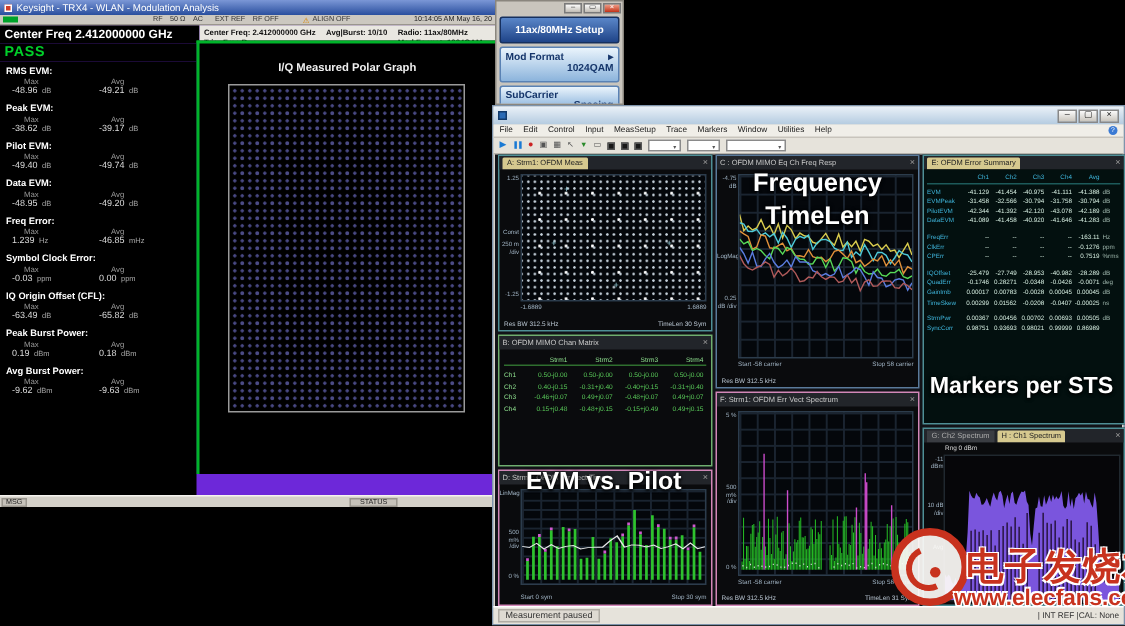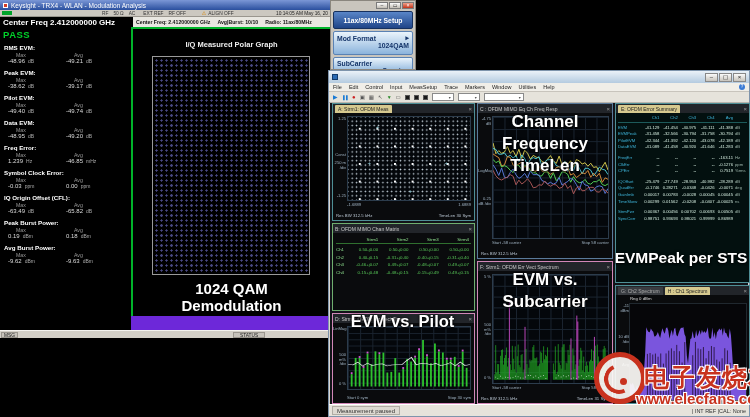--- a/index.html
+++ b/index.html
@@ -294,24 +294,20 @@
           </div>
           <div class="m-vals">
             <span>-9.62<i>dBm</i></span>
             <span>-9.63<i>dBm</i></span>
           </div>
         </div>
       </div>
     <div class="lw-graph">
       <div class="pg-title">I/Q Measured Polar Graph</div>
       <div class="pg-box"></div>
-      <div class="qam">
-        <div>1024 QAM</div>
-        <div>Demodulation</div>
-      </div>
     </div>
     <div class="lw-status">
       <span class="msg">MSG</span>
       <span class="stat">STATUS</span>
     </div>
   </div>
 
   <div id="sp">
     <div class="sp-ctrl">
       <span class="wb">–</span>
@@ -913,30 +909,25 @@
       </div>
     </div>
 
     <div class="v-status">
       <span class="vs-l">Measurement paused</span>
       <span class="vs-r">| INT REF |CAL: None</span>
     </div>
   </div>
 
   <div class="ann" id="ann-cfr">
-    <div>Channel</div>
     <div>Frequency</div>
     <div>TimeLen</div>
   </div>
   <div class="ann" id="ann-es">EVM vs. Pilot</div>
-  <div class="ann" id="ann-esub">
-    <div>EVM vs.</div>
-    <div>Subcarrier</div>
-  </div>
-  <div class="ann" id="ann-mps">EVMPeak per STS</div>
+  <div class="ann" id="ann-mps">Markers per STS</div>
 
   <div id="wm">
     <div class="wm-logo">
       <div class="swoosh"></div>
         <div class="dotr"></div>
     </div>
     <div class="wm-cn">电子发烧友</div>
     <div class="wm-url">www.elecfans.com</div>
   </div>
 

